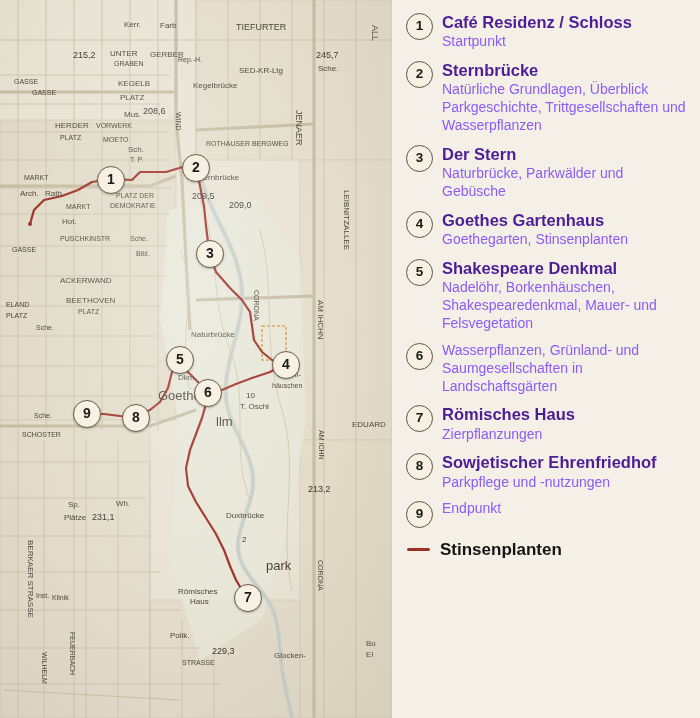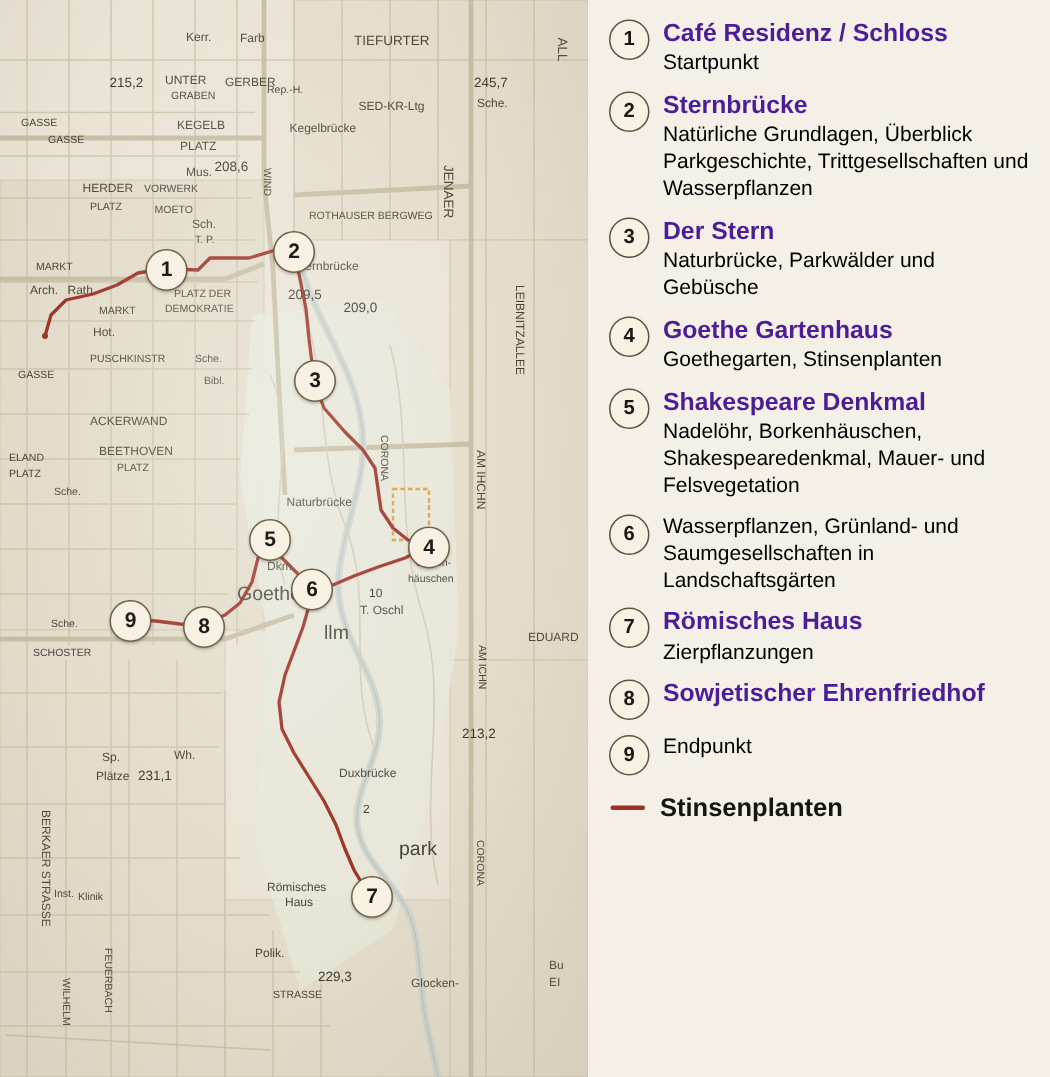--- a/index.html
+++ b/index.html
@@ -99,21 +99,21 @@
   }
   .legend-title {
     font-size: 16.5px;
     font-weight: bold;
     color: #4c1d95;
     line-height: 1.22;
     margin-bottom: 1px;
   }
   .legend-desc {
     font-size: 14px;
-    color: #000000;
+    color: #8b5cf6;
     line-height: 1.28;
   }
 
   .route-legend {
     display: flex;
     align-items: center;
     margin-top: 6px;
   }
   .route-swatch {
     flex: 0 0 auto;
@@ -377,21 +377,21 @@
         <div class="legend-item">
           <div class="legend-badge">3</div>
           <div class="legend-text">
             <div class="legend-title">Der Stern</div>
             <div class="legend-desc">Naturbrücke, Parkwälder und Gebüsche</div>
           </div>
         </div>
         <div class="legend-item">
           <div class="legend-badge">4</div>
           <div class="legend-text">
-            <div class="legend-title">Goethe Gartenhaus</div>
+            <div class="legend-title">Goethes Gartenhaus</div>
             <div class="legend-desc">Goethegarten, Stinsenplanten</div>
           </div>
         </div>
         <div class="legend-item">
           <div class="legend-badge">5</div>
           <div class="legend-text">
             <div class="legend-title">Shakespeare Denkmal</div>
             <div class="legend-desc">Nadelöhr, Borkenhäuschen, Shakespearedenkmal, Mauer- und Felsvegetation</div>
           </div>
         </div>
@@ -405,20 +405,21 @@
           <div class="legend-badge">7</div>
           <div class="legend-text">
             <div class="legend-title">Römisches Haus</div>
             <div class="legend-desc">Zierpflanzungen</div>
           </div>
         </div>
         <div class="legend-item">
           <div class="legend-badge">8</div>
           <div class="legend-text">
             <div class="legend-title">Sowjetischer Ehrenfriedhof</div>
+            <div class="legend-desc">Parkpflege und -nutzungen</div>
           </div>
         </div>
         <div class="legend-item">
           <div class="legend-badge">9</div>
           <div class="legend-text">
             <div class="legend-desc">Endpunkt</div>
           </div>
         </div>
       </div>
 

